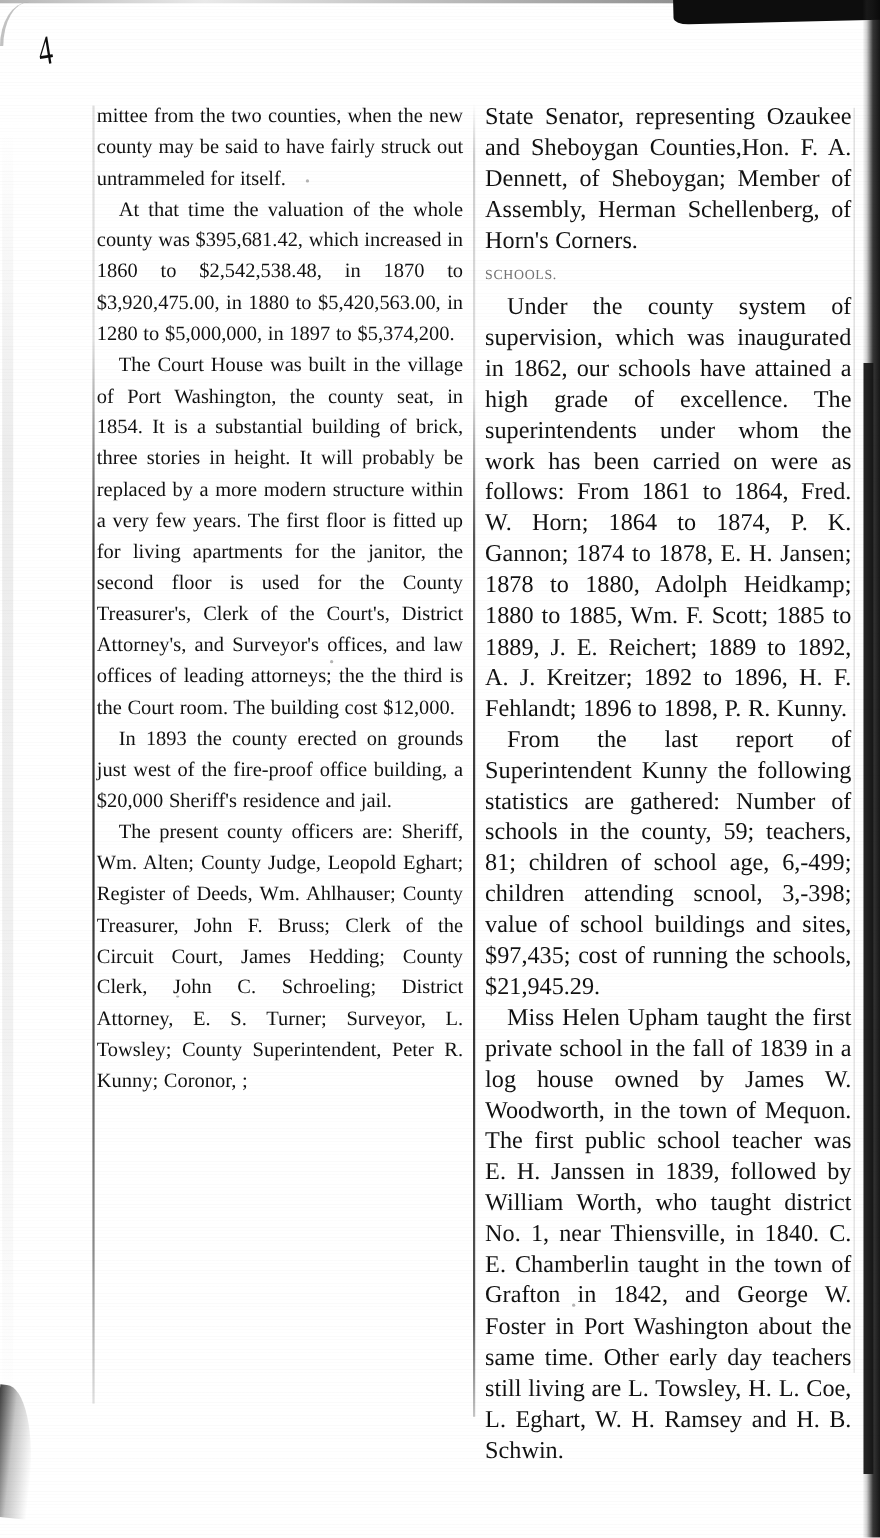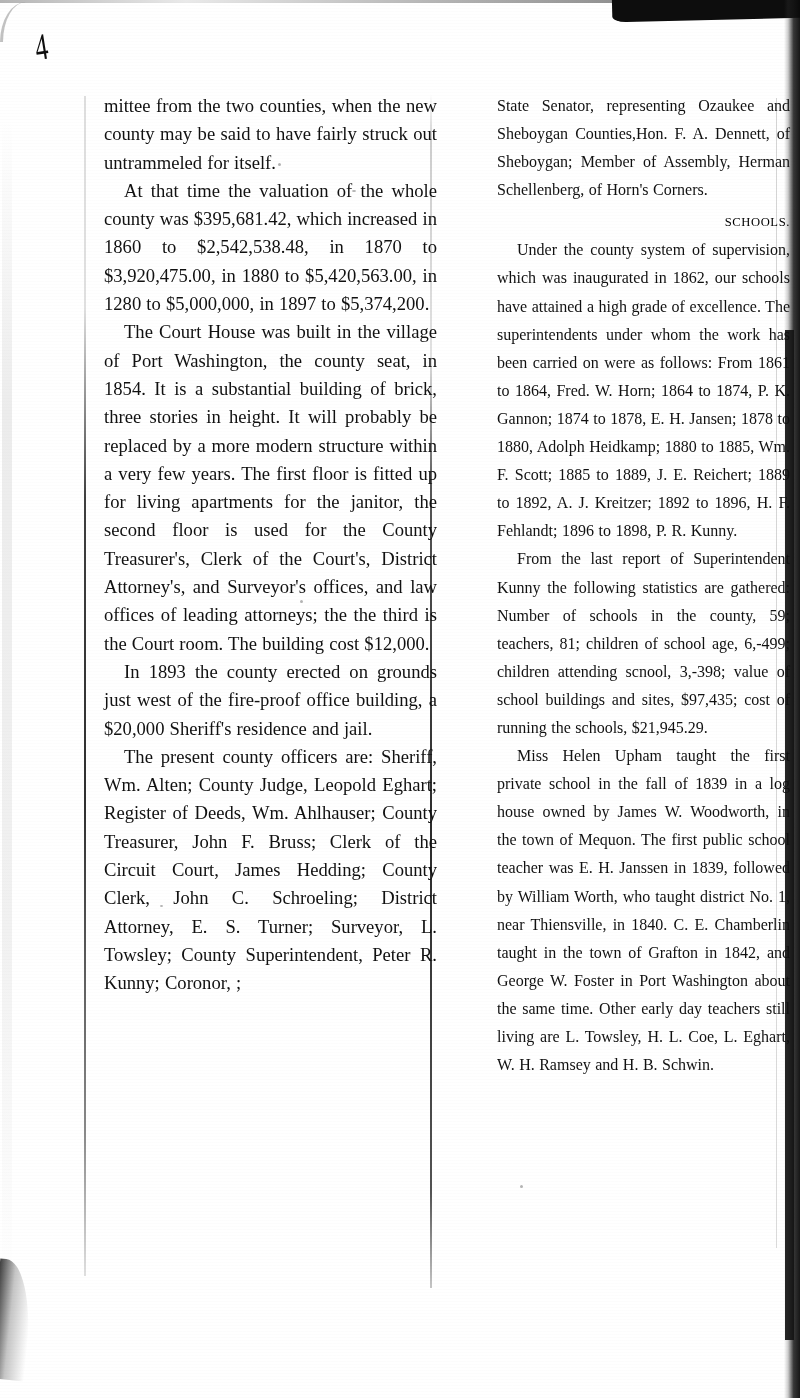--- a/index.html
+++ b/index.html
@@ -108,21 +108,21 @@
     font-size: 30px;
     color: #0e0e0e;
     transform: rotate(-9deg) scaleY(1.25) scaleX(0.85);
     letter-spacing: -1px;
   }
 
   
   .columns {
     position: absolute;
     top: 92px;
-    left: 100px;
+    left: 84px;
     width: 690px;
     display: flex;
     gap: 14px;
   }
   .col {
     width: 336px;
     position: relative;
   }
   .col-left { padding-left: 4px; }
   .col-right { padding-left: 6px; }
@@ -174,33 +174,32 @@
     text-indent: 20px;
     text-align: justify;
     text-align-last: left;
     font-size: 18.6px;
     line-height: 28.3px;
     color: #111111;
     word-spacing: 0.5px;
     -webkit-font-smoothing: none;
   }
   .col-right p.para {
-    font-size: 16px;
+    font-size: 22px;
     line-height: 28.1px;
-    margin-left: 40px;
   }
   p.para.no-indent { text-indent: 0; }
 
   h2.section-head {
     margin: 11px 0 6px 0;
-    text-align: right;
+    text-align: left;
     font-size: 12.6px;
     font-weight: normal;
     letter-spacing: 0.6px;
-    color: #000000;
+    color: #737373;
     font-variant: small-caps;
     text-transform: uppercase;
   }
 
   
   .grain {
     position: absolute;
     inset: 0;
     pointer-events: none;
     opacity: 0.035;

